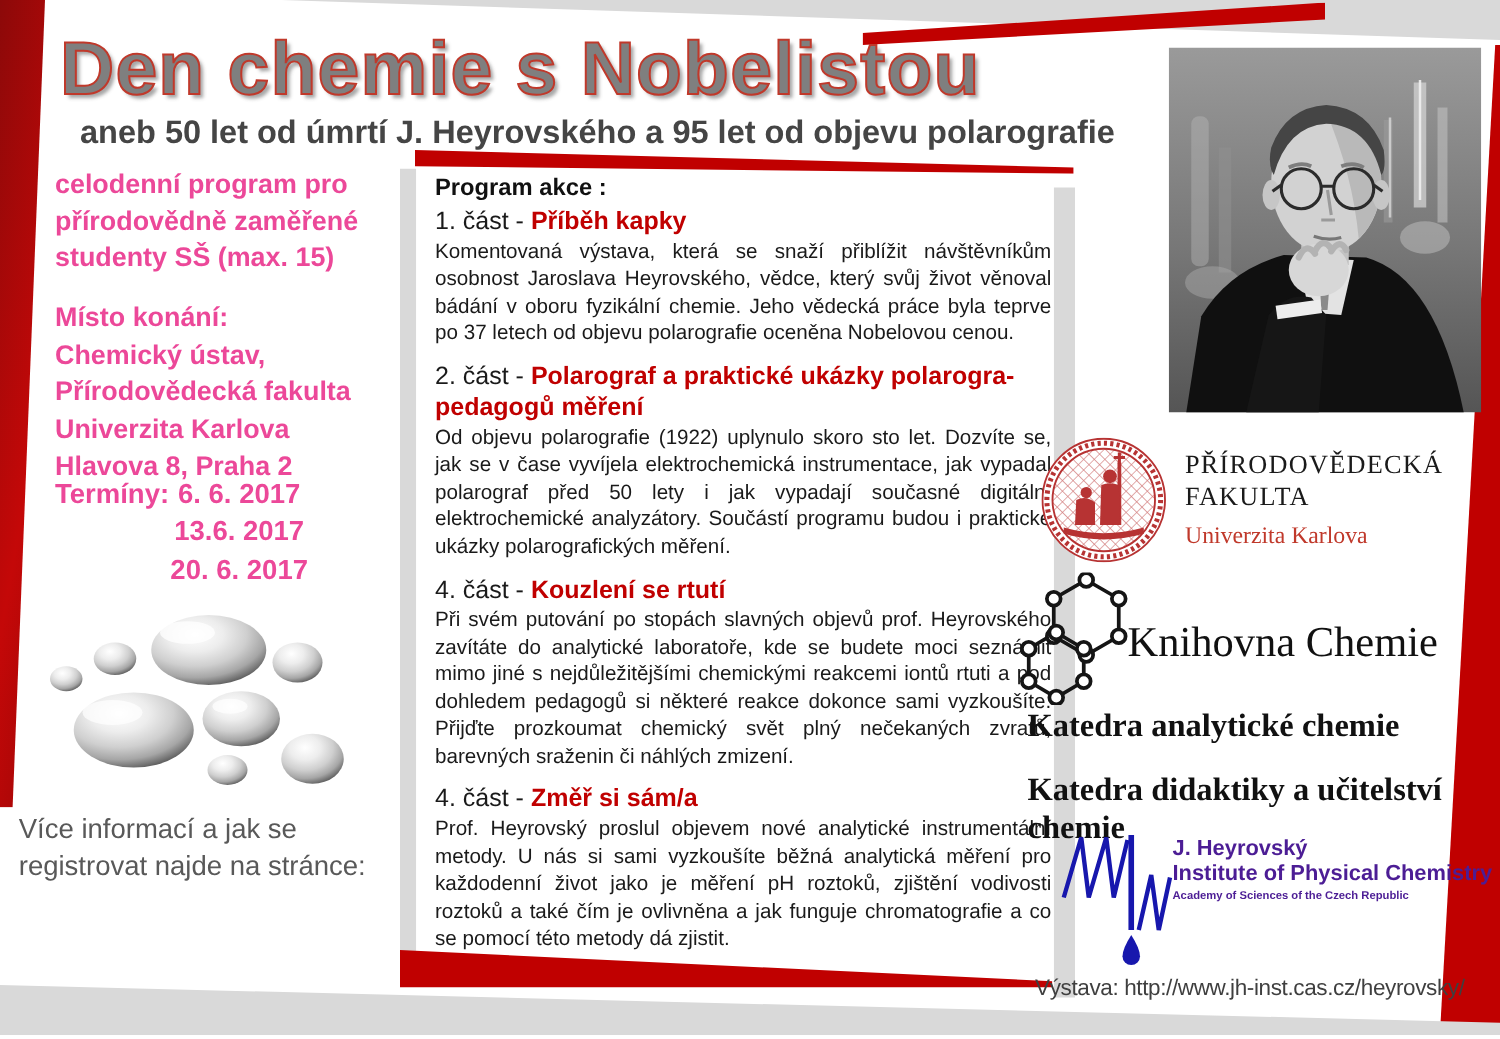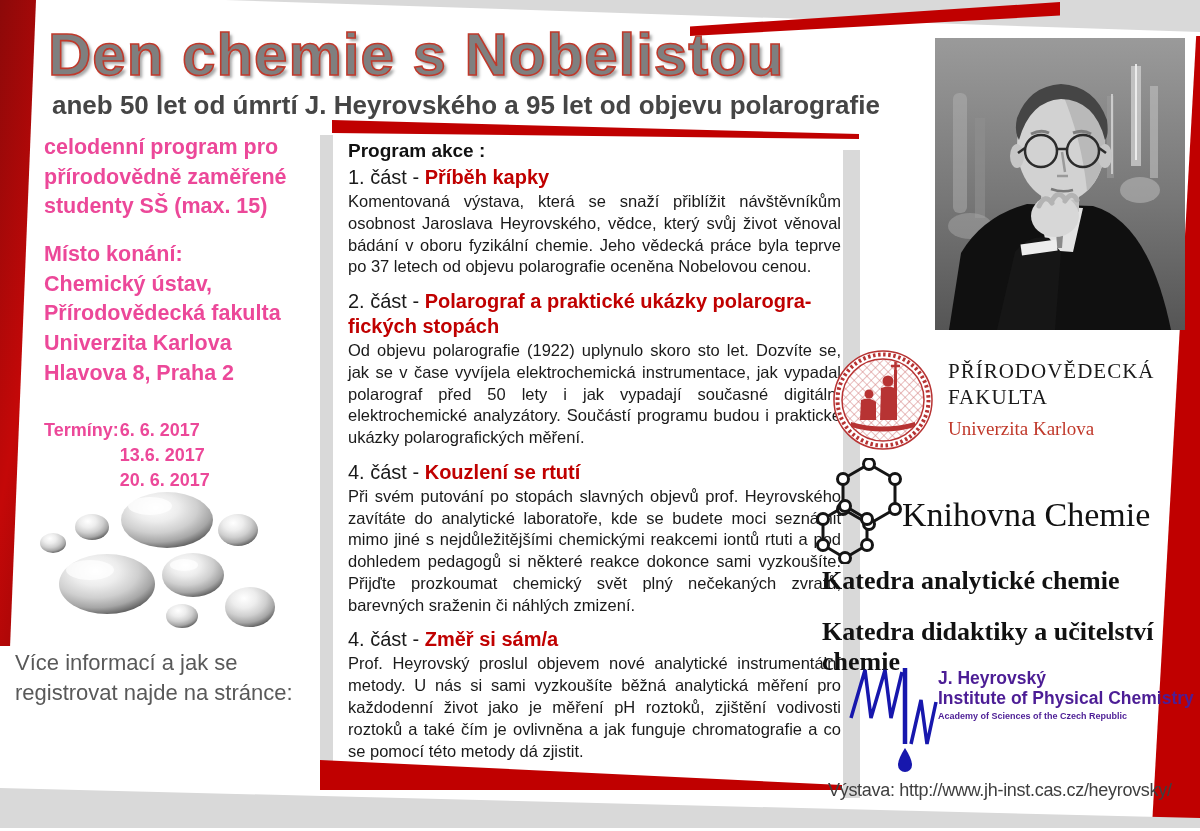--- a/index.html
+++ b/index.html
@@ -16,27 +16,27 @@
   .top-gray-wedge{position:absolute;left:225px;top:0;width:975px;height:32px;
     background:#d9d9d9;clip-path:polygon(0 0,100% 0,100% 100%);}
   .bottom-gray-wedge{position:absolute;left:0;top:788px;width:1200px;height:43px;
     background:#d9d9d9;clip-path:polygon(0 0,100% 70%,100% 100%,0 100%);}
   .top-red-band{position:absolute;left:690px;top:2px;width:370px;height:34px;
     background:#c00000;clip-path:polygon(0 72%,100% 0,100% 40%,0 100%);}
 
   
   .title{position:absolute;left:48px;top:20px;font-size:60px;font-weight:700;letter-spacing:1px;
     color:#7f7f7f;-webkit-text-stroke:1.6px #c0392b;text-shadow:3px 3px 3px rgba(60,60,60,.45);}
-  .subtitle{position:absolute;left:52px;top:90px;font-size:26px;font-weight:700;color:#454545;}
+  .subtitle{position:absolute;left:64px;top:90px;font-size:26px;font-weight:700;color:#454545;}
 
   
   .lc{color:#ec4899;font-weight:700;line-height:1.38;}
   .lc-intro{position:absolute;left:44px;top:133px;width:258px;font-size:21.5px;}
   .lc-venue{position:absolute;left:44px;top:240px;width:280px;font-size:21.5px;}
-  .lc-dates{position:absolute;left:44px;top:418px;font-size:18px;display:flex;}
+  .lc-dates{position:absolute;left:44px;top:380px;font-size:22px;display:flex;text-align:center;}
   .lc-dates .dates-col{margin-left:1px;}
   .mercury{position:absolute;left:28px;top:476px;}
   .lc-reg{position:absolute;left:15px;top:648px;width:302px;color:#595959;font-size:22px;line-height:1.36;}
   .lc-reg .reg-url{font-weight:700;}
 
   
   .prog-left-edge{position:absolute;left:320px;top:135px;width:13px;height:653px;background:#d9d9d9;}
   .prog-shadow{position:absolute;left:843px;top:150px;width:17px;height:648px;background:#d9d9d9;}
   .program-box{position:absolute;left:333px;top:126px;width:510px;height:666px;background:#ffffff;
     box-sizing:border-box;padding:14px 2px 0 15px;overflow:hidden;}
@@ -132,21 +132,21 @@
     <div class="section">
       <div class="sec-head">
         <span class="sec-num" data-bind="program.sections.0.num">1. část - </span><span class="sec-title" data-bind="program.sections.0.title">Příběh kapky</span>
       </div>
       <p class="sec-body" data-bind="program.sections.0.body">Komentovaná výstava, která se snaží přiblížit návštěvníkům osobnost Jaroslava Heyrovského, vědce, který svůj život věnoval bádání v oboru fyzikální chemie. Jeho vědecká práce byla teprve po 37 letech od objevu polarografie oceněna Nobelovou cenou.</p>
     </div>
 
     <div class="section">
       <div class="sec-head">
         <span class="sec-num" data-bind="program.sections.1.num">2. část - </span><span class="sec-title" data-bind="program.sections.1.title">Polarograf a praktické ukázky polarogra-
-fických stopách</span>
+pedagogů měření</span>
       </div>
       <p class="sec-body" data-bind="program.sections.1.body">Od objevu polarografie (1922) uplynulo skoro sto let. Dozvíte se, jak se v čase vyvíjela elektrochemická instrumentace, jak vypadal polarograf před 50 lety i jak vypadají současné digitální elektrochemické analyzátory. Součástí programu budou i praktické ukázky polarografických měření.</p>
     </div>
 
     <div class="section">
       <div class="sec-head">
         <span class="sec-num" data-bind="program.sections.2.num">4. část - </span><span class="sec-title" data-bind="program.sections.2.title">Kouzlení se rtutí</span>
       </div>
       <p class="sec-body" data-bind="program.sections.2.body">Při svém putování po stopách slavných objevů prof. Heyrovského zavítáte do analytické laboratoře, kde se budete moci seznámit mimo jiné s nejdůležitějšími chemickými reakcemi iontů rtuti a pod dohledem pedagogů si některé reakce dokonce sami vyzkoušíte. Přijďte prozkoumat chemický svět plný nečekaných zvratů, barevných sraženin či náhlých zmizení.</p>
     </div>

